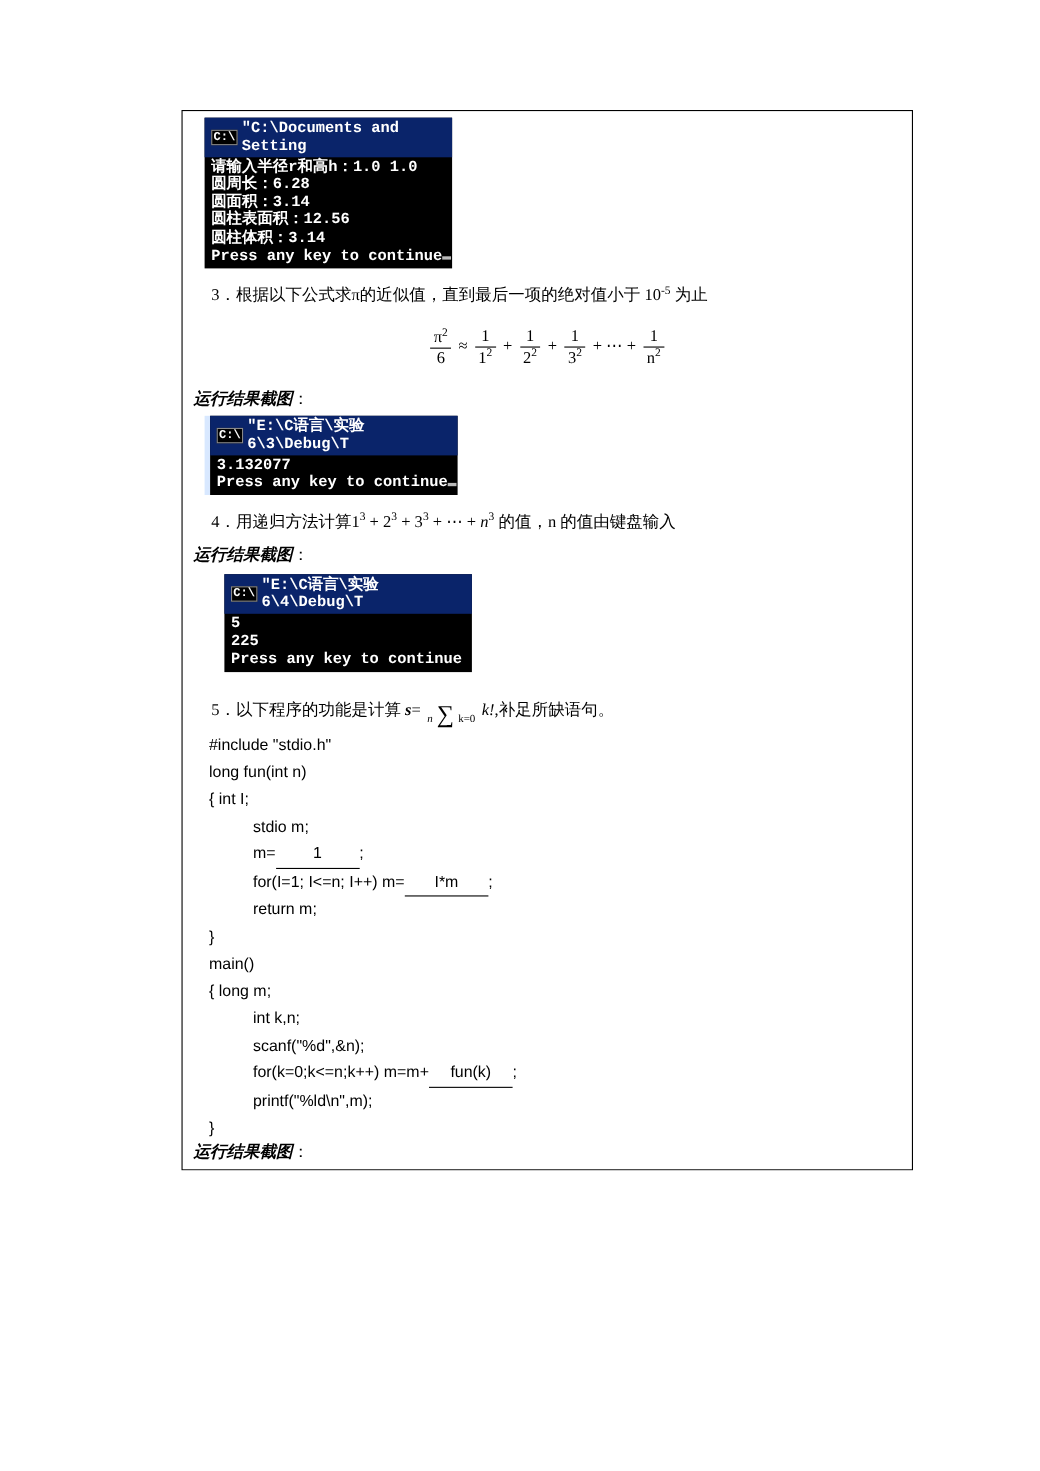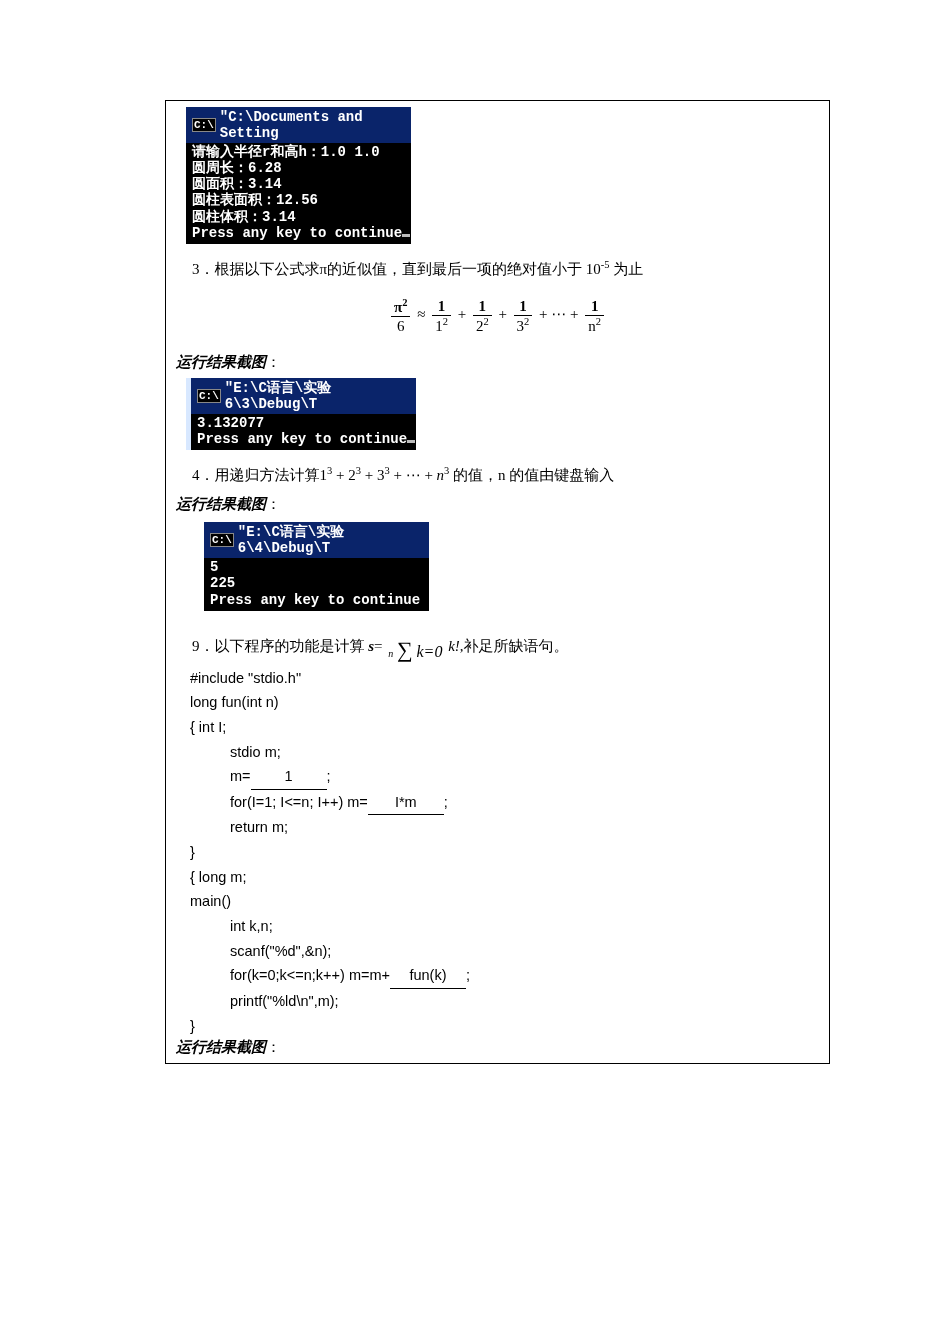--- a/index.html
+++ b/index.html
@@ -75,21 +75,20 @@
     display: inline-block;
     vertical-align: middle;
     text-align: center;
     margin: 0 3px;
   }
   .frac .num {
     display: block;
     border-bottom: 1.2px solid #000;
     padding: 0 3px;
     line-height: 1.2;
-    font-weight: bold;
   }
   .frac .den {
     display: block;
     padding: 0 3px;
     line-height: 1.2;
   }
   sup, .sup { font-size: 0.7em; vertical-align: super; }
   .code-block {
     font-family: Verdana, Arial, sans-serif;
     font-size: 14.5px;
@@ -114,21 +113,21 @@
     display:inline-block;
     vertical-align:middle;
     text-align:center;
     line-height:0.85;
     margin: 0 2px;
     position:relative;
     top:3px;
   }
   .sigma .top{ font-size:10px; font-style:italic;}
   .sigma .sym{ font-size:22px; }
-  .sigma .bot{ font-size:16px; font-style:italic;}
+  .sigma .bot{ font-size:10px; }
   .kai { font-style: italic; }
 </style>
 </head>
 <body>
 
 <div class="page-border">
 <div class="content">
 
   
   <div class="console-wrap1">
@@ -200,21 +199,21 @@
         <span>"E:\C语言\实验6\4\Debug\T</span>
       </div>
       <div class="term"><span>5
 225
 Press any key to continue</span></div>
     </div>
   </div>
 
   
   <div class="section-text">
-    <span> 9．以下程序的功能是计算 </span><span class="label-bold ft">s</span><span class="ft">=</span>
+    <span> 5．以下程序的功能是计算 </span><span class="label-bold ft">s</span><span class="ft">=</span>
     <span class="sigma ft">
       <span class="top">n</span>
       <span class="sym">∑</span>
       <span class="bot">k=0</span>
     </span>
     <span class="ft kai">k!</span><span class="ft">,</span><span>补足所缺语句。</span>
   </div>
 
   
   <div class="code-block">
@@ -223,22 +222,22 @@
     <span class="indent0">{    int I;</span>
     <span class="indent1">stdio m;</span>
     <span class="indent1">
       <span>m=</span><span class="underline-blank" style="min-width:72px;">1</span><span>;</span>
     </span>
     <span class="indent1">
       <span>for(I=1; I&lt;=n; I++)    m=</span><span class="underline-blank" style="min-width:72px;">I*m</span><span>;</span>
     </span>
     <span class="indent1">return m;</span>
     <span class="indent0">}</span>
+    <span class="indent0">main()</span>
     <span class="indent0">{    long m;</span>
-    <span class="indent0">main()</span>
     <span class="indent1">int k,n;</span>
     <span class="indent1">scanf("%d",&amp;n);</span>
     <span class="indent1">
       <span>for(k=0;k&lt;=n;k++)   m=m+</span><span class="underline-blank" style="min-width:72px;">fun(k)</span><span>;</span>
     </span>
     <span class="indent1">printf("%ld\n",m);</span>
     <span class="indent0">}</span>
   </div>
 
   <div style="margin-left:-10px; padding-left:10px;">

